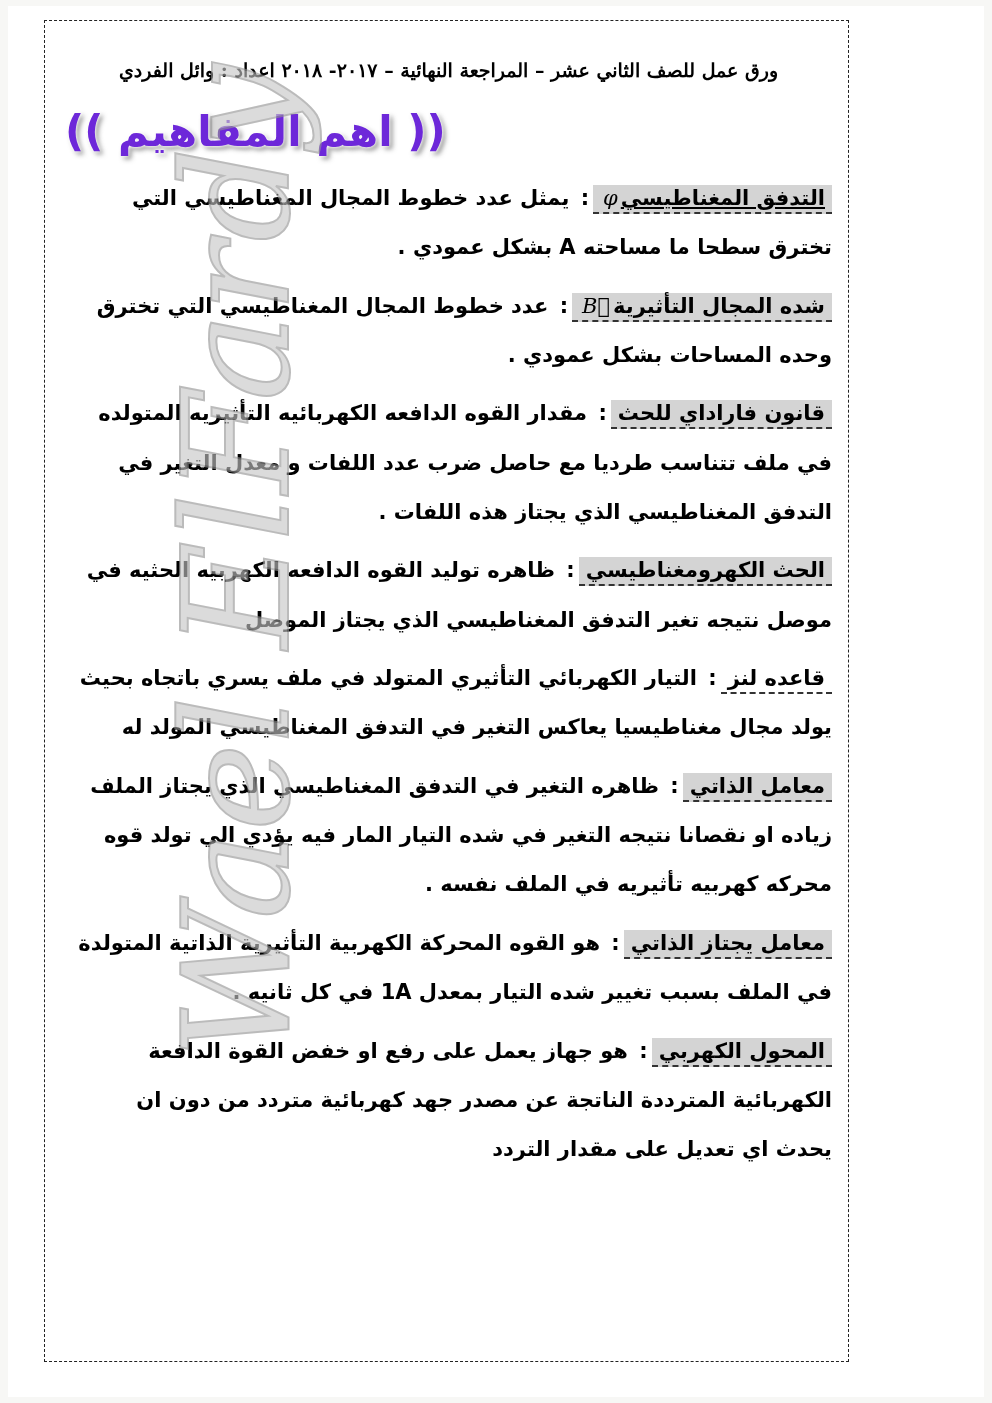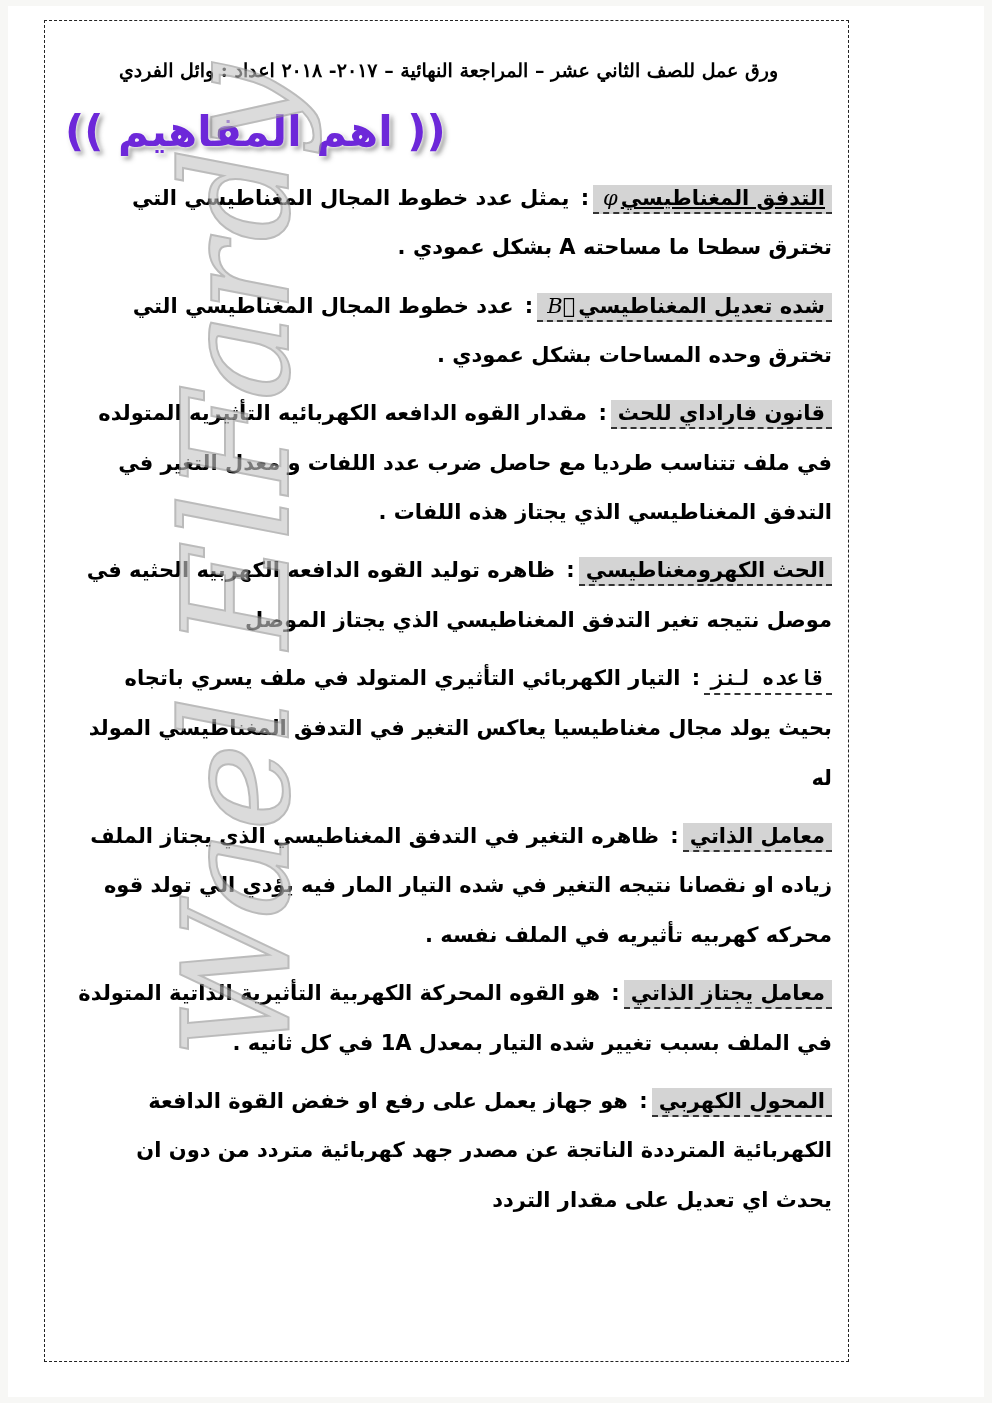--- a/index.html
+++ b/index.html
@@ -50,21 +50,21 @@
     line-height:2.35;
     position:relative;z-index:2;
   }
   .def{margin:0 0 9px 8px;}
   .term{
     background:#d4d4d4;
     border-bottom:2px dashed #333;
     padding:1px 7px 2px 7px;
     white-space:nowrap;
   }
-  .term.plain{background:transparent;font-family:Liberation Mono, monospace;}
+  .term.plain{background:transparent;}
   .term.u .t{text-decoration:underline;}
   .sym{
     font-family:"DejaVu Serif","Liberation Serif",serif;
     font-style:italic;
     font-weight:normal;
     padding:0 3px;
   }
   .colon{padding:0 4px;}
   .watermark{
     position:absolute;
@@ -90,21 +90,21 @@
 <div class="sheet">
   <div class="watermark">Wael ElFardy</div>
 
   <div class="frame">
     <div class="header">ورق عمل للصف الثاني عشر – المراجعة النهائية – ٢٠١٧- ٢٠١٨ اعداد : وائل الفردي</div>
     <div class="title">((  اهم المفاهيم  ))</div>
 
     <div class="defs">
   <p class="def"><span class="term u"><span class="t">التدفق المغناطيسي</span><span class="sym">φ</span></span><span class="colon">:</span><span class="body"> يمثل عدد خطوط المجال المغناطيسي التي تخترق سطحا ما مساحته A بشكل عمودي .</span></p>
 
-  <p class="def"><span class="term"><span class="t">شده تعديل المغناطيسي</span><span class="sym">B⃗</span></span><span class="colon">:</span><span class="body"> عدد خطوط المجال المغناطيسي التي تخترق وحده المساحات بشكل عمودي .</span></p>
+  <p class="def"><span class="term"><span class="t">شده المجال التأثيرية</span><span class="sym">B⃗</span></span><span class="colon">:</span><span class="body"> عدد خطوط المجال المغناطيسي التي تخترق وحده المساحات بشكل عمودي .</span></p>
 
   <p class="def"><span class="term"><span class="t">قانون فاراداي للحث</span></span><span class="colon">:</span><span class="body"> مقدار القوه الدافعه الكهربائيه التأثيريه المتولده في ملف تتناسب طرديا مع حاصل ضرب عدد اللفات و معدل التغير في التدفق المغناطيسي الذي يجتاز هذه اللفات .</span></p>
 
   <p class="def"><span class="term"><span class="t">الحث الكهرومغناطيسي</span></span><span class="colon">:</span><span class="body"> ظاهره توليد القوه الدافعه الكهربيه الحثيه في موصل نتيجه تغير التدفق المغناطيسي الذي يجتاز الموصل</span></p>
 
   <p class="def"><span class="term plain"><span class="t">قاعده لنز</span></span><span class="colon">:</span><span class="body"> التيار الكهربائي التأثيري المتولد في ملف يسري باتجاه بحيث يولد مجال مغناطيسيا يعاكس التغير في التدفق المغناطيسي المولد له</span></p>
 
   <p class="def"><span class="term"><span class="t">معامل الذاتي</span></span><span class="colon">:</span><span class="body"> ظاهره التغير في التدفق المغناطيسي الذي يجتاز الملف زياده او نقصانا نتيجه التغير في شده التيار المار فيه يؤدي الي تولد قوه محركه كهربيه تأثيريه في الملف نفسه .</span></p>
 
   <p class="def"><span class="term"><span class="t">معامل يجتاز الذاتي</span></span><span class="colon">:</span><span class="body"> هو القوه المحركة الكهربية التأثيرية الذاتية المتولدة في الملف بسبب تغيير شده التيار بمعدل 1A في كل ثانيه .</span></p>

